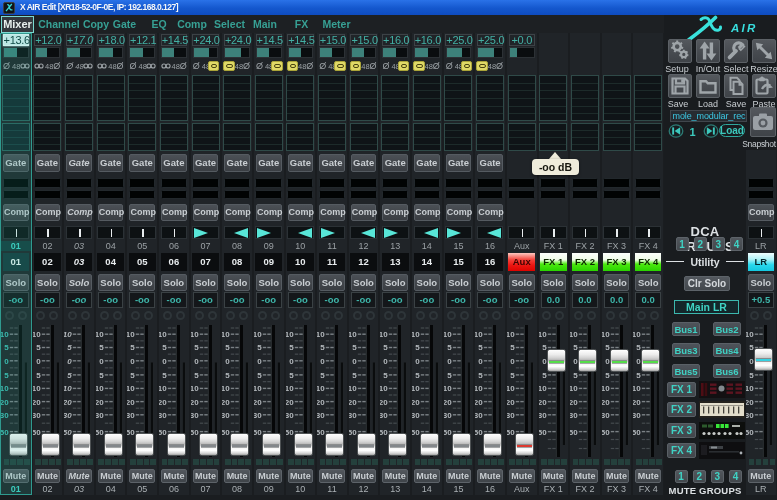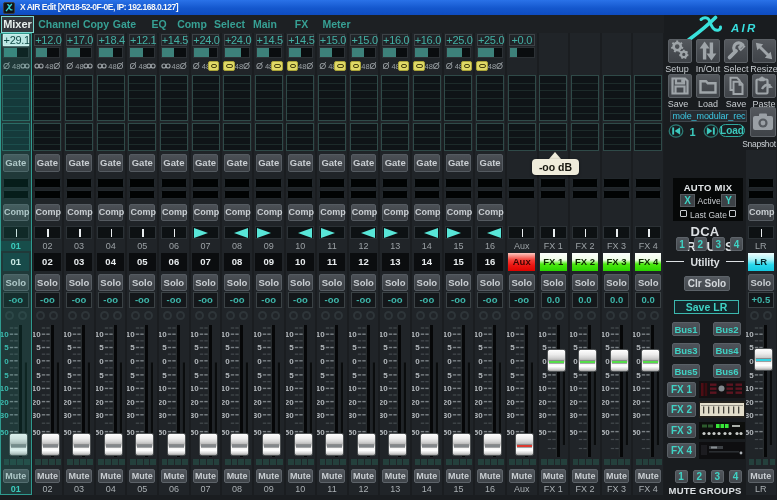--- a/index.html
+++ b/index.html
@@ -60,21 +60,21 @@
     <div class="tab" style="left:34px;width:50px;">Channel</div>
     <div class="tab" style="left:71px;width:50px;">Copy</div>
     <div class="tab" style="left:99.5px;width:50px;">Gate</div>
     <div class="tab" style="left:134px;width:50px;">EQ</div>
     <div class="tab" style="left:167px;width:50px;">Comp</div>
     <div class="tab" style="left:204.5px;width:50px;">Select</div>
     <div class="tab" style="left:240px;width:50px;">Main</div>
     <div class="tab" style="left:276.5px;width:50px;">FX</div>
     <div class="tab" style="left:311.5px;width:50px;">Meter</div>
     <div class="strip" style="left:1.0px;">
-      <div class="gainbox gainsel">+29.1</div>
+      <div class="gainbox gainsel">+13.6</div>
       <div class="knob">
         <div class="knobf" style="width:12.7px;"></div>
       </div>
       <div class="icons">
         <span class="ic" style="left:2px;">Ø</span>
         <span class="ic ic48" style="left:11px;">48</span>
         <svg class="abs" style="left:18.5px;top:3px;" width="10" height="6" viewBox="0 0 10 6">
           <circle cx="2.9" cy="3" r="2" fill="none" stroke="#9da3a7" stroke-width="1.1"></circle>
           <circle cx="7.1" cy="3" r="2" fill="none" stroke="#9da3a7" stroke-width="1.1"></circle>
         </svg>
@@ -235,21 +235,21 @@
       <div class="cap" style="left:8px;top:400.3px;">
         <div class="capline" style="background:#83878b;"></div>
       </div>
       <div class="sq" style="left:2.5px;"></div>
       <div class="sq" style="left:9.3px;"></div>
       <div class="sq" style="left:16.1px;"></div>
       <div class="sq" style="left:22.9px;"></div>
       <div class="mute">Mute</div>
       <div class="lab">02</div>
     </div>
-    <div class="strip" style="left:64.24px;">
+    <div class="strip" style="left:64.24px;font-style:italic;">
       <div class="gainbox">+17.0</div>
       <div class="knob">
         <div class="knobf" style="width:12.8px;"></div>
       </div>
       <div class="icons">
         <span class="ic" style="left:2px;">Ø</span>
         <span class="ic ic48" style="left:11px;">48</span>
         <svg class="abs" style="left:18.5px;top:3px;" width="10" height="6" viewBox="0 0 10 6">
           <circle cx="2.9" cy="3" r="2" fill="none" stroke="#9da3a7" stroke-width="1.1"></circle>
           <circle cx="7.1" cy="3" r="2" fill="none" stroke="#9da3a7" stroke-width="1.1"></circle>
@@ -324,21 +324,21 @@
         <div class="capline" style="background:#83878b;"></div>
       </div>
       <div class="sq" style="left:2.5px;"></div>
       <div class="sq" style="left:9.3px;"></div>
       <div class="sq" style="left:16.1px;"></div>
       <div class="sq" style="left:22.9px;"></div>
       <div class="mute">Mute</div>
       <div class="lab">03</div>
     </div>
     <div class="strip" style="left:95.86px;">
-      <div class="gainbox">+18.4</div>
+      <div class="gainbox">+18.0</div>
       <div class="knob">
         <div class="knobf" style="width:14.5px;"></div>
       </div>
       <div class="icons">
         <svg class="abs" style="left:1.5px;top:3px;" width="10" height="6" viewBox="0 0 10 6">
           <circle cx="2.9" cy="3" r="2" fill="none" stroke="#9da3a7" stroke-width="1.1"></circle>
           <circle cx="7.1" cy="3" r="2" fill="none" stroke="#9da3a7" stroke-width="1.1"></circle>
         </svg>
         <span class="ic ic48" style="left:12.5px;">48</span>
         <span class="ic" style="right:2px;">Ø</span>
@@ -2027,39 +2027,30 @@
     <div class="abs" style="left:719px;top:124px;width:26px;height:13px;border:1.4px solid #2fa89e;border-radius:7px;color:#3cc8bc;font-size:10px;font-weight:bold;text-align:center;line-height:11.5px;">Load</div>
     <div class="pbtn" style="left:750px;top:107px;width:26px;height:30px;">
 <svg width="24" height="28" viewBox="0 0 24 28" style="position:absolute;left:0;top:0;">
 <rect x="2" y="8" width="20" height="14" rx="2" fill="#9aa0a5"></rect>
         <rect x="8" y="5.5" width="8" height="4" rx="1" fill="#9aa0a5"></rect>
 <circle cx="12" cy="15" r="4.6" fill="#565b60"></circle>
         <circle cx="12" cy="15" r="2.4" fill="#9aa0a5"></circle>
       </svg>
     </div>
     <div class="plab" style="left:741px;top:138.5px;width:36px;font-size:8.5px;letter-spacing:-0.3px;">Snapshot</div>
-    <div class="abs" style="left:673px;top:178px;width:70px;height:42.5px;background:#060808;">
-<div class="abs" style="left:0;top:3.5px;width:70px;text-align:center;font-size:9.5px;font-weight:bold;color:#e4e8ea;letter-spacing:0.3px;">AUTO MIX</div>
-<div class="abs" style="left:7px;top:15.5px;width:15px;height:13px;background:#3c4146;border:1px solid #565b60;color:#3fd2c4;font-size:10px;font-weight:bold;text-align:center;line-height:12px;">X</div>
-<div class="abs" style="left:24.5px;top:17.5px;width:23px;font-size:8.5px;color:#c8ccd0;text-align:center;">Active</div>
-<div class="abs" style="left:48px;top:15.5px;width:15px;height:13px;background:#3c4146;border:1px solid #565b60;color:#3fd2c4;font-size:10px;font-weight:bold;text-align:center;line-height:12px;">Y</div>
-<div class="abs" style="left:6.5px;top:32px;width:7px;height:7px;border:1.3px solid #c8ccd0;border-radius:1px;"></div>
-<div class="abs" style="left:16px;top:31.5px;width:39px;font-size:8.5px;color:#c8ccd0;text-align:center;">Last Gate</div>
-<div class="abs" style="left:56px;top:32px;width:7px;height:7px;border:1.3px solid #c8ccd0;border-radius:1px;"></div>
-</div>
     <div class="abs" style="left:664px;top:224px;width:82px;text-align:center;font-size:13px;font-weight:bold;color:#dde1e4;letter-spacing:0.2px;">DCA GROUPS</div>
     <div class="abs" style="left:675.5px;top:237px;width:13px;height:14px;background:linear-gradient(180deg,#51565c 0%,#43484d 100%);border:1px solid #5d6369;border-radius:2px;color:#3fd2c4;font-size:10px;font-weight:bold;text-align:center;line-height:13px;">1</div>
     <div class="abs" style="left:693.7px;top:237px;width:13px;height:14px;background:linear-gradient(180deg,#51565c 0%,#43484d 100%);border:1px solid #5d6369;border-radius:2px;color:#3fd2c4;font-size:10px;font-weight:bold;text-align:center;line-height:13px;">2</div>
     <div class="abs" style="left:711.9px;top:237px;width:13px;height:14px;background:linear-gradient(180deg,#51565c 0%,#43484d 100%);border:1px solid #5d6369;border-radius:2px;color:#3fd2c4;font-size:10px;font-weight:bold;text-align:center;line-height:13px;">3</div>
     <div class="abs" style="left:730.1px;top:237px;width:13px;height:14px;background:linear-gradient(180deg,#51565c 0%,#43484d 100%);border:1px solid #5d6369;border-radius:2px;color:#3fd2c4;font-size:10px;font-weight:bold;text-align:center;line-height:13px;">4</div>
     <div class="abs" style="left:664px;top:255.5px;width:82px;text-align:center;font-size:10.5px;font-weight:bold;color:#dde1e4;">Utility</div>
     <div class="abs" style="left:666px;top:260.5px;width:18px;height:1.6px;background:#dde1e4;"></div>
     <div class="abs" style="left:726px;top:260.5px;width:18px;height:1.6px;background:#dde1e4;"></div>
     <div class="abs" style="left:684px;top:276px;width:46px;height:15px;background:linear-gradient(180deg,#53585e 0%,#43484d 100%);border:1px solid #5d6369;border-radius:2px;color:#d4d8dc;font-size:10px;font-weight:bold;text-align:center;line-height:14px;">Clr Solo</div>
-    <div class="abs" style="left:674px;top:299.5px;width:65px;height:14.5px;background:#14262a;border:1px solid #3cb8ae;color:#3fd2c4;font-size:10.5px;font-weight:bold;text-align:center;line-height:13px;">Save LR</div>
+    <div class="abs" style="left:674px;top:299.5px;width:65px;height:14.5px;background:#14262a;border:1px solid #3cb8ae;color:#3fd2c4;font-size:10.5px;font-weight:bold;text-align:center;line-height:13px;">Main LR</div>
     <div class="abs" style="left:672px;top:321.5px;width:28px;height:14.5px;background:linear-gradient(180deg,#4e535a 0%,#41464b 100%);border:1px solid #5a6066;border-radius:2px;color:#3fd2c4;font-size:9.5px;font-weight:bold;text-align:center;line-height:13.5px;">Bus1</div>
     <div class="abs" style="left:713px;top:321.5px;width:28px;height:14.5px;background:linear-gradient(180deg,#4e535a 0%,#41464b 100%);border:1px solid #5a6066;border-radius:2px;color:#3fd2c4;font-size:9.5px;font-weight:bold;text-align:center;line-height:13.5px;">Bus2</div>
     <div class="abs" style="left:672px;top:342.5px;width:28px;height:14.5px;background:linear-gradient(180deg,#4e535a 0%,#41464b 100%);border:1px solid #5a6066;border-radius:2px;color:#3fd2c4;font-size:9.5px;font-weight:bold;text-align:center;line-height:13.5px;">Bus3</div>
     <div class="abs" style="left:713px;top:342.5px;width:28px;height:14.5px;background:linear-gradient(180deg,#4e535a 0%,#41464b 100%);border:1px solid #5a6066;border-radius:2px;color:#3fd2c4;font-size:9.5px;font-weight:bold;text-align:center;line-height:13.5px;">Bus4</div>
     <div class="abs" style="left:672px;top:363.5px;width:28px;height:14.5px;background:linear-gradient(180deg,#4e535a 0%,#41464b 100%);border:1px solid #5a6066;border-radius:2px;color:#3fd2c4;font-size:9.5px;font-weight:bold;text-align:center;line-height:13.5px;">Bus5</div>
     <div class="abs" style="left:713px;top:363.5px;width:28px;height:14.5px;background:linear-gradient(180deg,#4e535a 0%,#41464b 100%);border:1px solid #5a6066;border-radius:2px;color:#3fd2c4;font-size:9.5px;font-weight:bold;text-align:center;line-height:13.5px;">Bus6</div>
     <div class="abs" style="left:667px;top:381.5px;width:29px;height:15px;background:linear-gradient(180deg,#4e535a 0%,#41464b 100%);border:1px solid #5a6066;border-radius:2px;color:#3fd2c4;font-size:10px;font-weight:bold;text-align:center;line-height:14px;">FX 1</div>
     <div class="abs" style="left:699px;top:380.5px;width:46px;height:17px;"><svg width="46" height="17" viewBox="0 0 46 17">
         <rect x="0" y="0" width="46" height="17" fill="#131012"></rect>
 <rect x="2" y="2" width="2.6" height="13" fill="#4e0d14"></rect>

